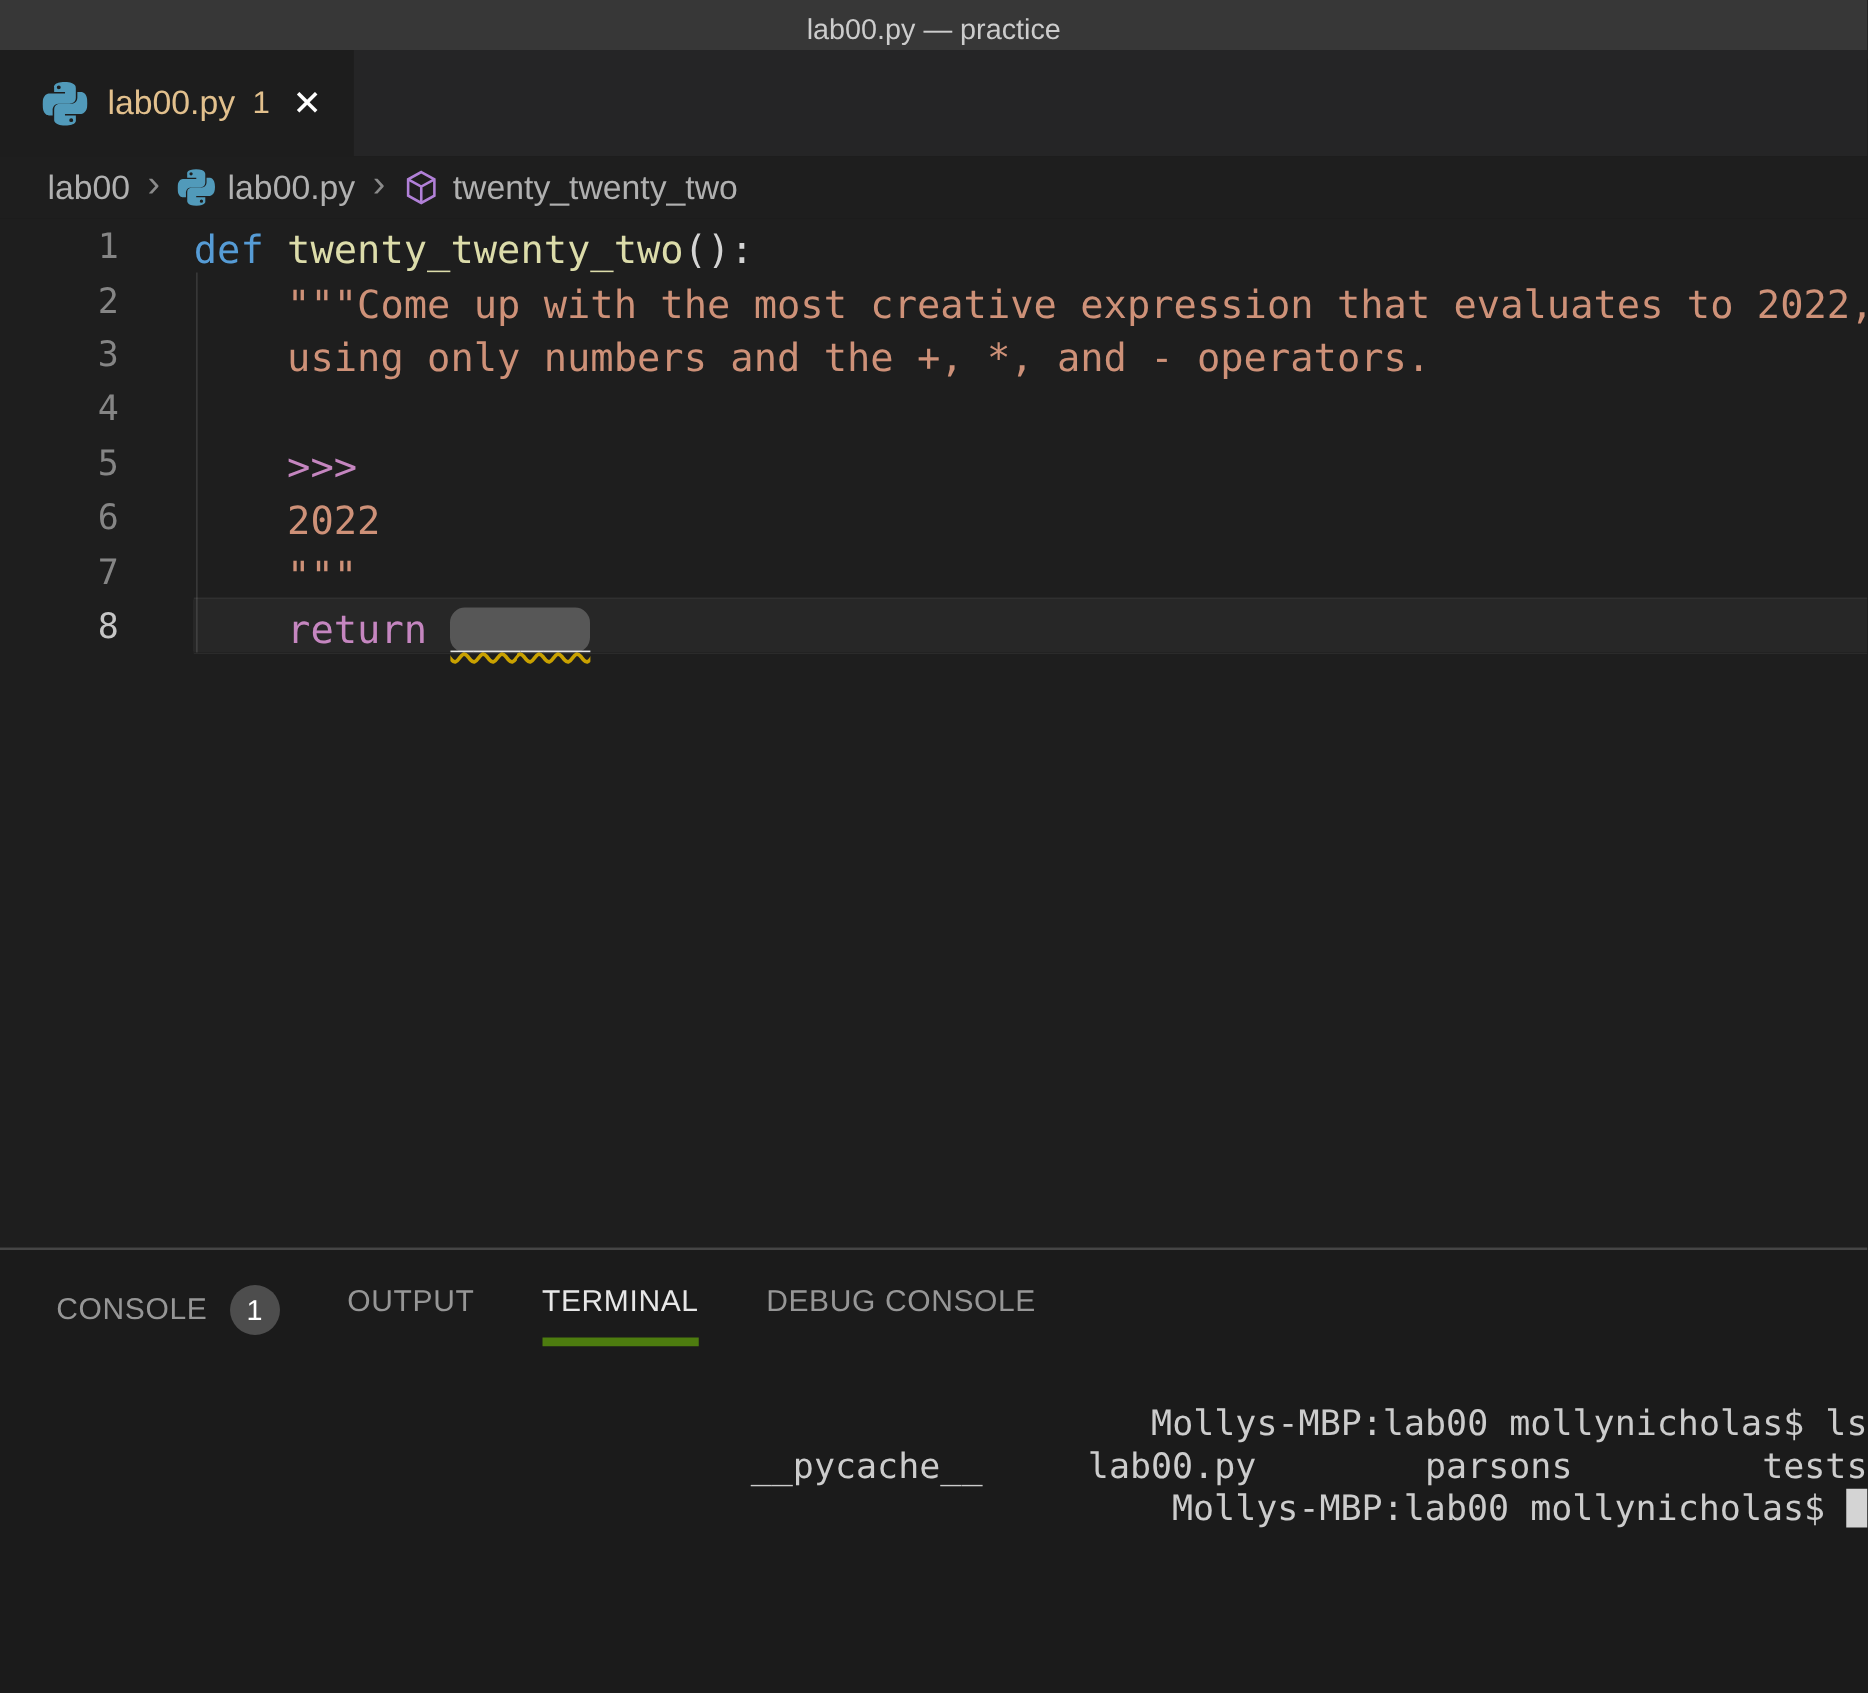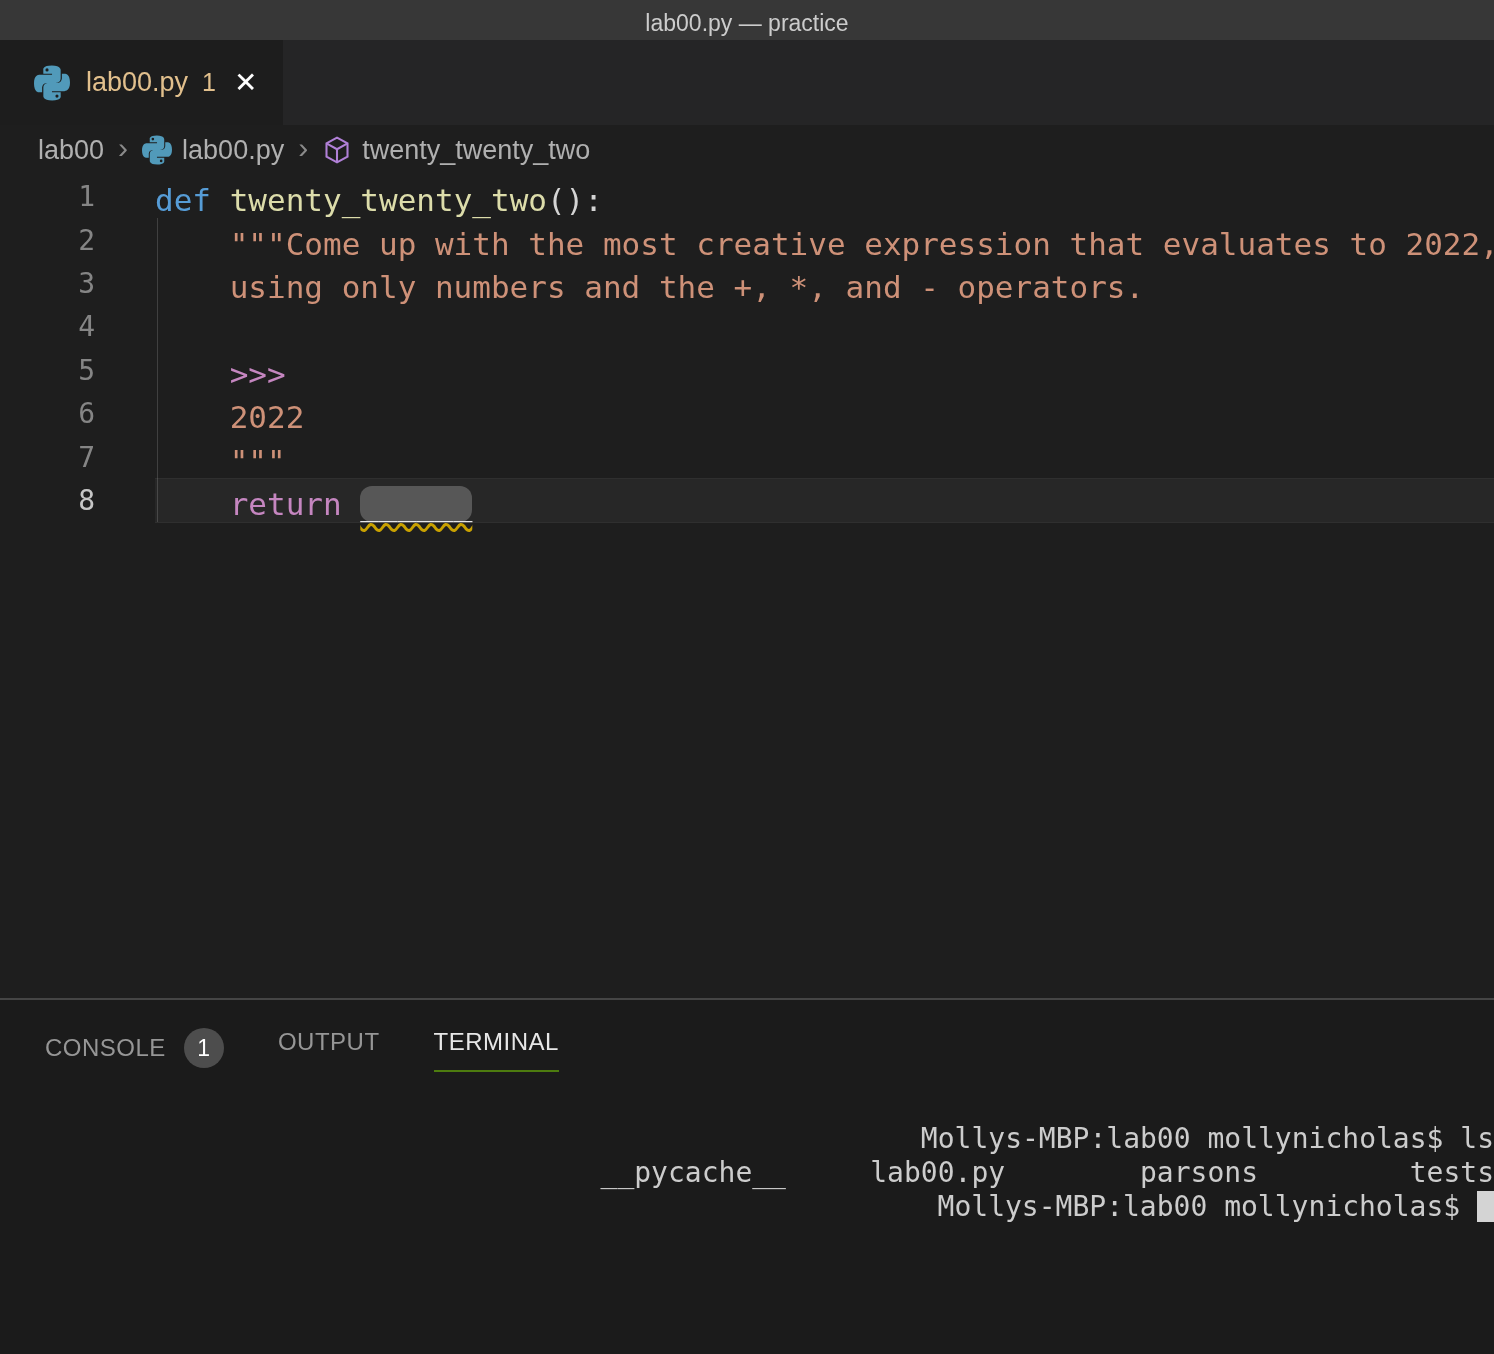--- a/index.html
+++ b/index.html
@@ -90,21 +90,21 @@
     background: var(--panel_bg);
     border-top:2px solid var(--border);
   }
   .panel-tabs {
     display:flex; align-items:flex-start; padding:28px 0 0 45px; gap:54px;
     font-size:24px; letter-spacing:0.5px; color: var(--tab_inactive_fg);
   }
   .panel-tab { display:flex; align-items:center; padding-bottom:14px; cursor:pointer; }
   .panel-tab.active {
     color: var(--tab_active_fg);
-    border-bottom:2px solid #4d7c0f;
+    border-bottom:7px solid #4d7c0f;
   }
   .panel-badge {
     margin-left:18px; width:40px; height:40px; border-radius:50%;
     background: var(--badge_bg); color: var(--badge_fg);
     display:flex; align-items:center; justify-content:center;
     font-size:23px;
   }
   
   .terminal {
     padding:40px 0 0 45px;
@@ -210,15 +210,18 @@
       <div class="panel-tab">
         <span>CONSOLE</span>
         <span class="panel-badge">1</span>
       </div>
       <div class="panel-tab">
         <span>OUTPUT</span>
       </div>
       <div class="panel-tab active">
         <span>TERMINAL</span>
       </div>
+      <div class="panel-tab">
+        <span>DEBUG CONSOLE</span>
+      </div>
     </div>
   <div class="terminal"><div class="term-line">Mollys-MBP:lab00 mollynicholas$ ls</div><div class="term-line">__pycache__     lab00.py        parsons         tests</div><div class="term-line"><span>Mollys-MBP:lab00 mollynicholas$ </span><span class="cursor-block"></span></div></div>
 </div>
 
 </body></html>

